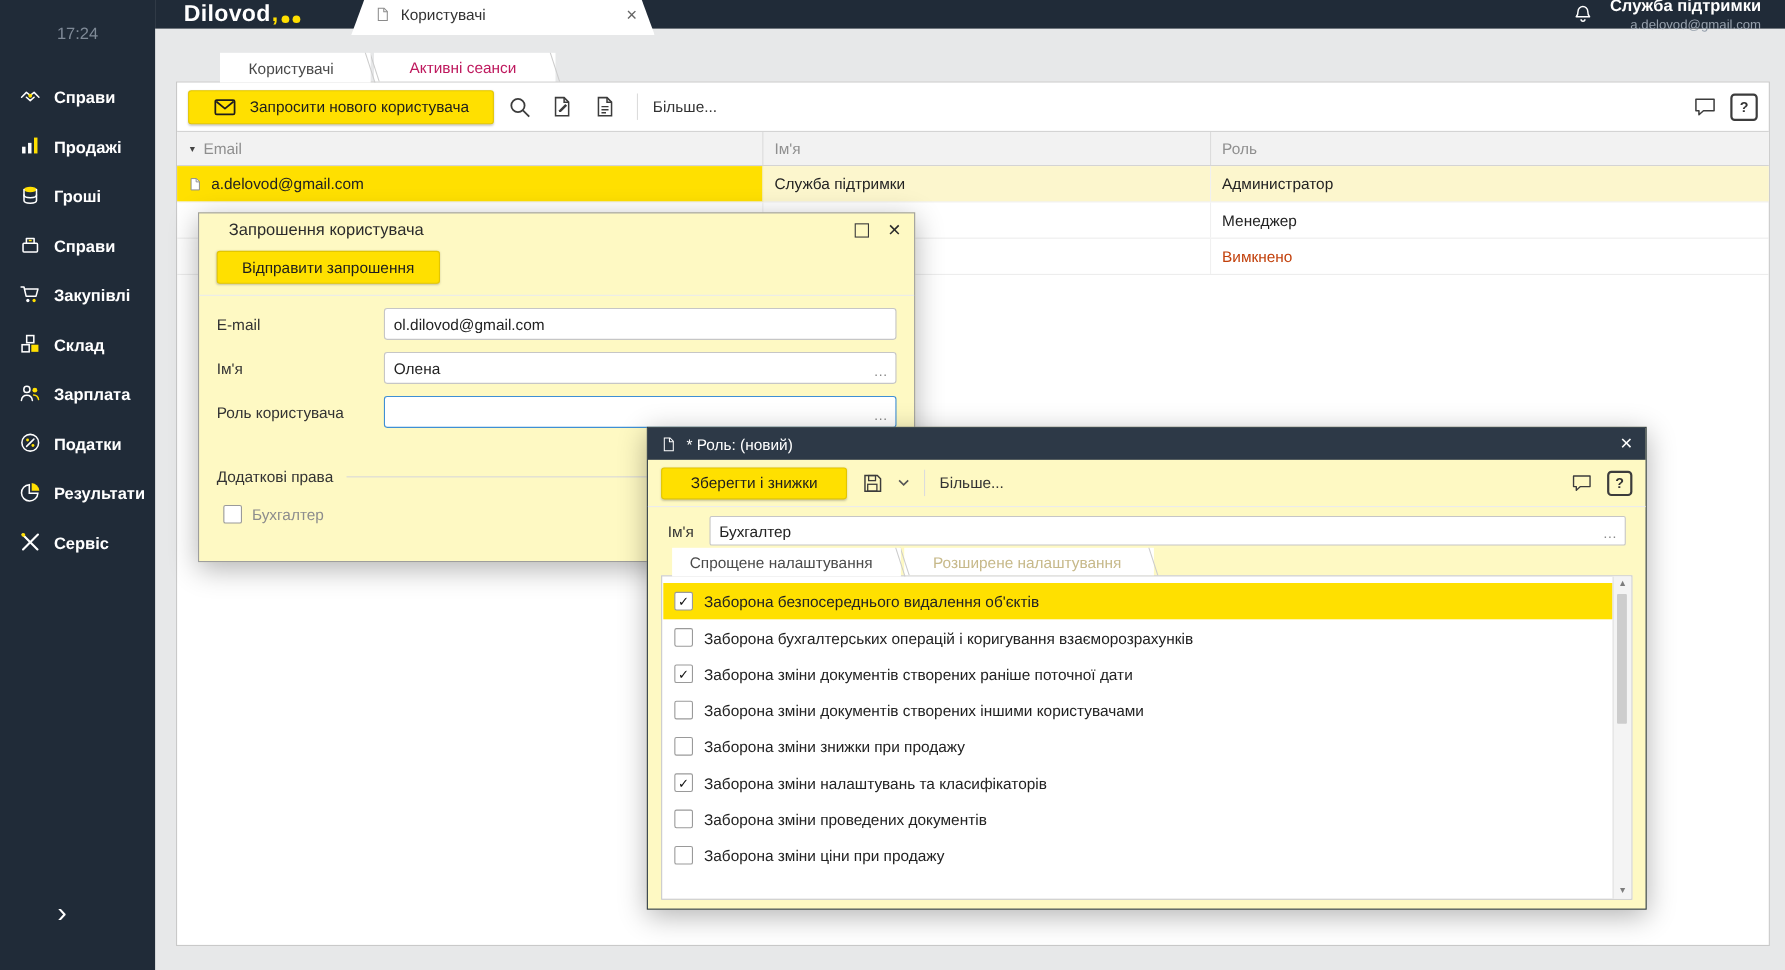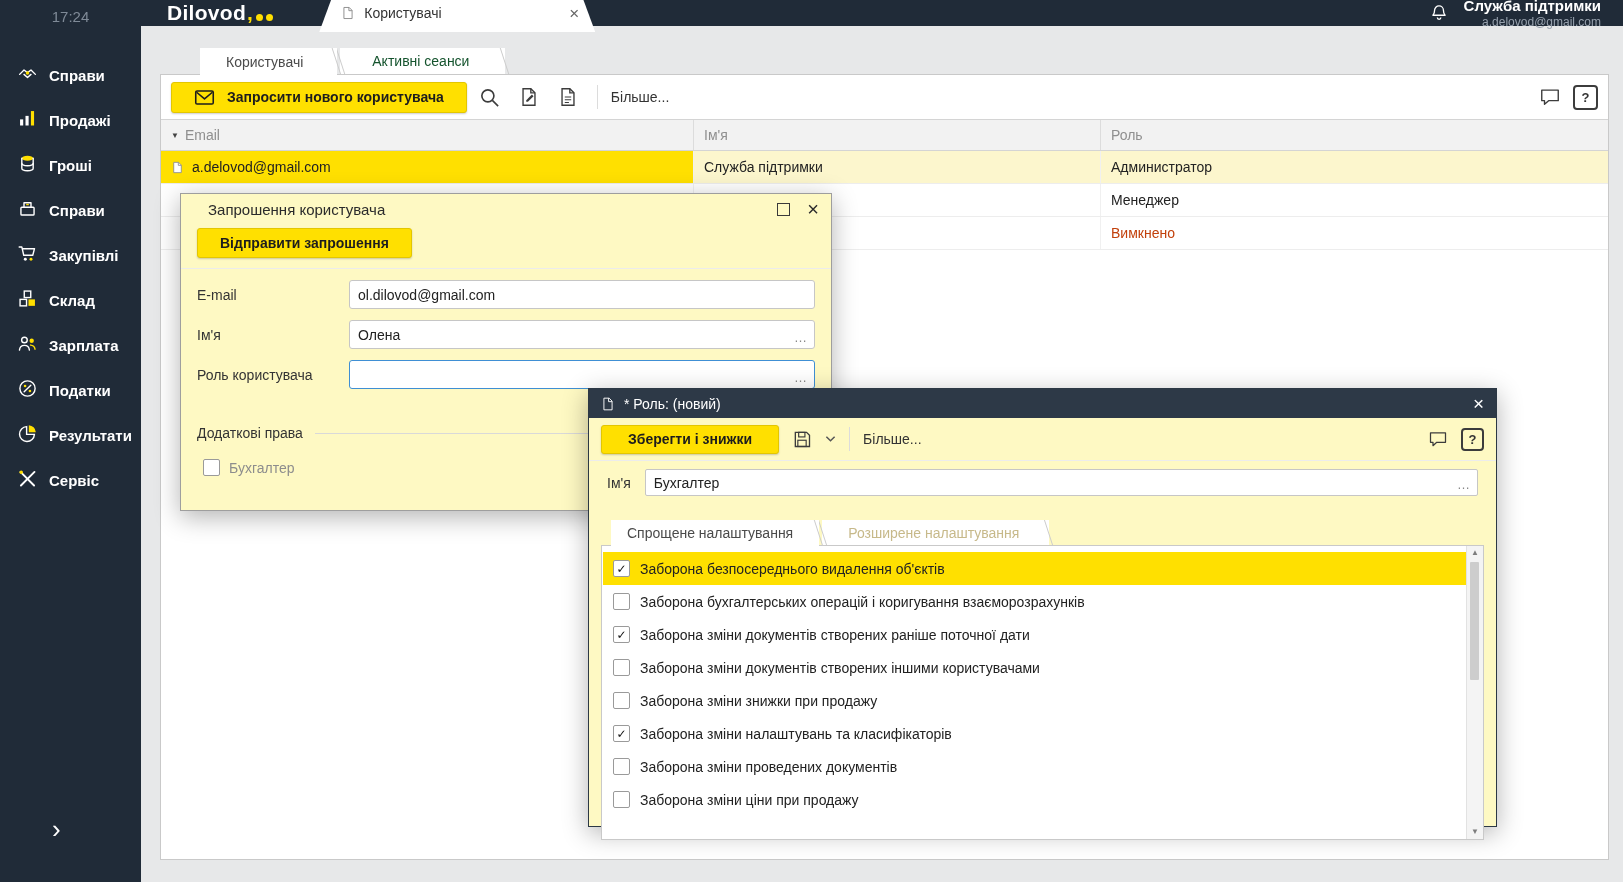--- a/index.html
+++ b/index.html
@@ -2,21 +2,21 @@
 <html><head>
 <meta charset="utf-8">
 <style>
   html,body{margin:0;padding:0}
   body{position:relative;width:1623px;height:882px;overflow:hidden;background:#e7e8e9;
        font-family:"Liberation Sans","DejaVu Sans",sans-serif;color:#222;cursor:default}
   svg{display:block}
 
   
   .sidebar{position:absolute;left:0;top:0;width:141px;height:882px;background:#202b38;z-index:40}
-  .time{margin-top:8px;text-align:center;color:#7f8a97;font-size:15px}
+  .time{margin-top:22px;text-align:center;color:#7f8a97;font-size:15px}
   .nav{margin-top:14px}
   .nav-item{display:flex;align-items:flex-end;gap:11px;height:45px;padding-left:17px;
             color:#fff;font-size:15px;font-weight:700;cursor:pointer;white-space:nowrap}
   .nav-item svg{width:21px;height:21px;flex:0 0 auto}
   .collapse{position:absolute;bottom:40px;left:52px;color:#fff;font-size:26px;line-height:1;cursor:pointer}
 
   
   .topbar{position:absolute;left:141px;top:0;width:1482px;height:26px;background:#202b38;
           display:flex;align-items:center;z-index:39}
   .logo{margin-left:26px;color:#fff;font-weight:bold;font-size:21px;letter-spacing:.3px;
@@ -32,28 +32,28 @@
   .user .uname{font-size:15px;font-weight:700}
   .user .uemail{font-size:12px;color:#97a1ad;margin-top:1px}
 
   
   .page-tabs{position:absolute;left:200px;top:48px;display:flex;align-items:flex-end;z-index:3}
   .xtab{position:relative;display:flex;align-items:center;background:#fff;font-size:14px;white-space:nowrap;cursor:pointer}
   .xtab::after{content:"";position:absolute;top:0;right:0;width:1px;height:100%;background:#cccccc;transform:skewX(18deg)}
   .xtab.t-inactive::before{content:"";position:absolute;top:0;left:0;width:1px;height:100%;background:#cccccc;transform:skewX(18deg)}
   .pgt{height:27px;padding:0 34px 0 26px}
   .pgt.t-active{color:#4a4a4a;z-index:3}
-  .pgt.t-inactive{color:#14532d;margin-left:3px;height:26px;align-self:flex-start;padding:0 36px 0 32px}
+  .pgt.t-inactive{color:#be185d;margin-left:3px;height:26px;align-self:flex-start;padding:0 36px 0 32px}
 
   
   .panel{position:absolute;left:160px;top:74px;width:1447px;height:784px;background:#fff;
          border:1px solid #c9c9c9;z-index:2}
   .toolbar{display:flex;align-items:center;height:44px;padding:0 10px;gap:7px}
   .btn-yellow{display:flex;align-items:center;gap:12px;background:#ffe000;border:1px solid #e3c600;
-              border-radius:3px;height:31px;padding:0 22px;font-weight:700;font-size:14px;color:#1d1d1d;
+              border-radius:3px;height:31px;padding:0 22px;font-weight:400;font-size:14px;color:#1d1d1d;
               cursor:pointer;box-shadow:0 1px 2px rgba(0,0,0,.2);white-space:nowrap}
   .tool-ico{width:32px;height:32px;display:flex;align-items:center;justify-content:center;cursor:pointer}
   .vsep{width:1px;height:24px;background:#dcdcdc;margin:0 6px}
   .more{font-size:14px;color:#333;cursor:pointer;white-space:nowrap}
   .spacer{flex:1}
   .help-box{width:21px;height:21px;border:2px solid #3c3c3c;border-radius:4px;display:flex;
             align-items:center;justify-content:center;font-size:13px;font-weight:700;color:#333;cursor:pointer}
 
   
   .thead{display:grid;grid-template-columns:533px 407px 1fr;height:30px;background:#f2f2f2;
@@ -99,21 +99,21 @@
 
   .d2{left:588px;top:388px;width:907px;height:437px;z-index:30;border:1px solid #2c3845}
   .d2-title{height:29px;background:#2d3947;display:flex;align-items:center;gap:9px;padding:0 12px;
             color:#fff;font-size:14px;cursor:move}
   .d2-title .wclose{color:#fff;margin-left:auto;font-size:19px}
   .d2-toolbar{display:flex;align-items:center;height:42px;padding:0 12px;gap:7px;border-bottom:1px solid #ececec}
   .btn-yellow.save{height:29px;padding:0 26px}
   .d2-namerow{display:flex;align-items:center;margin:8px 18px 0}
   .flabel2{font-size:14px;color:#333;margin-right:14px;white-space:nowrap}
   .d2-namerow .fbox{height:25px;border-radius:2px}
-  .d2-tabs{display:flex;align-items:flex-end;margin:24px 12px -1px;position:relative;z-index:1;padding-left:10px}
+  .d2-tabs{display:flex;align-items:flex-end;margin:2px 12px -1px;position:relative;z-index:1;padding-left:10px}
   .rt{height:26px;padding:0 26px 0 16px;font-size:14px}
   .rt.t-active{background:#fff;color:#4a4a4a;z-index:2}
   .rt.t-inactive{height:25px;align-self:flex-start;color:#c7b98a;padding:0 30px 0 26px;margin-left:3px}
   .perm-list{position:relative;margin:0 12px;border:1px solid #c9c9c9;height:293px;background:#fff}
   .perm-items{position:absolute;left:1px;top:6px;right:17px}
   .perm{display:flex;align-items:center;gap:10px;height:33px;padding-left:10px;font-size:14px;color:#222;cursor:pointer}
   .perm.sel{background:#ffe000}
   .perm-scroll{position:absolute;right:0;top:0;bottom:0;width:16px;background:#f4f4f4;border-left:1px solid #e2e2e2;
                display:flex;flex-direction:column;align-items:center;justify-content:space-between;padding:3px 0;cursor:pointer}
   .sarrow{font-size:8px;color:#7d7d7d;line-height:1}

